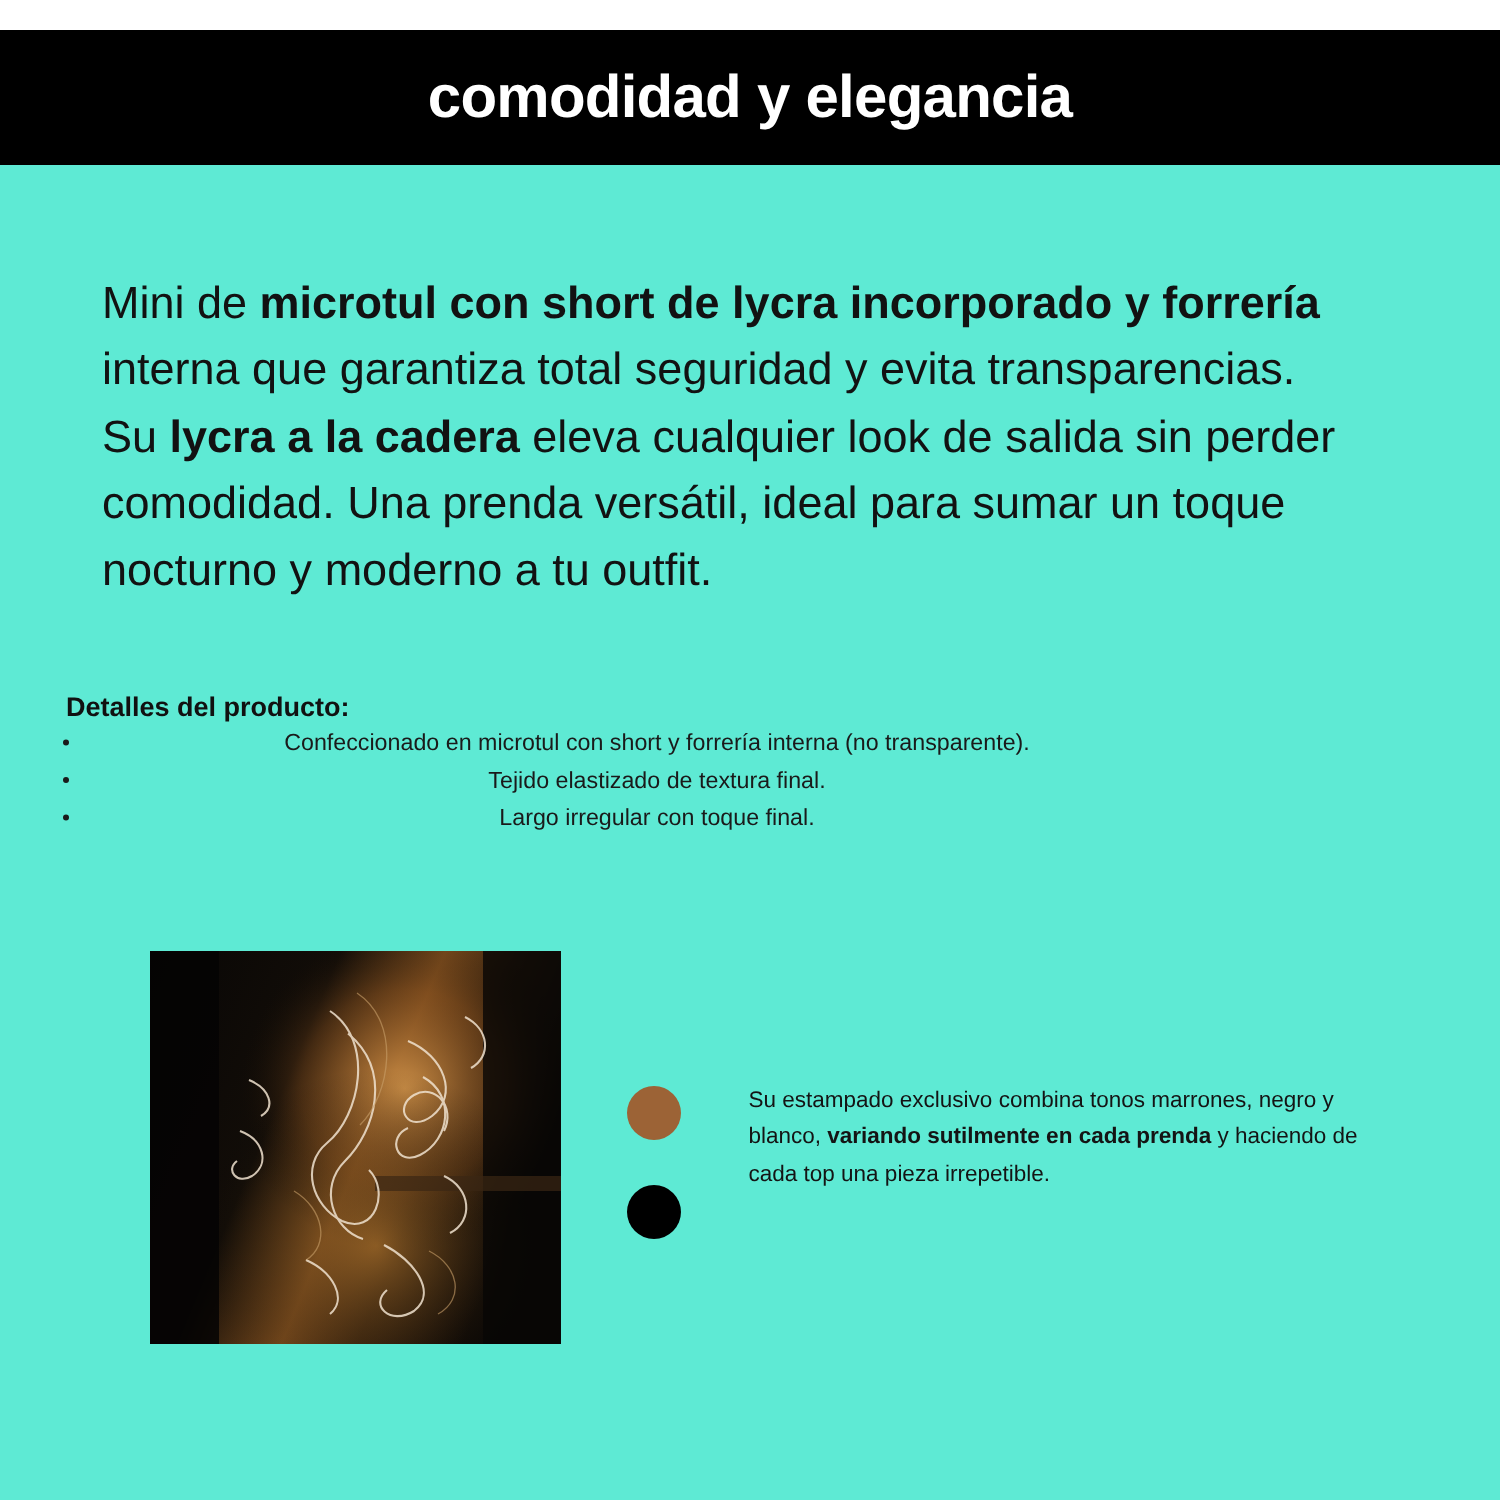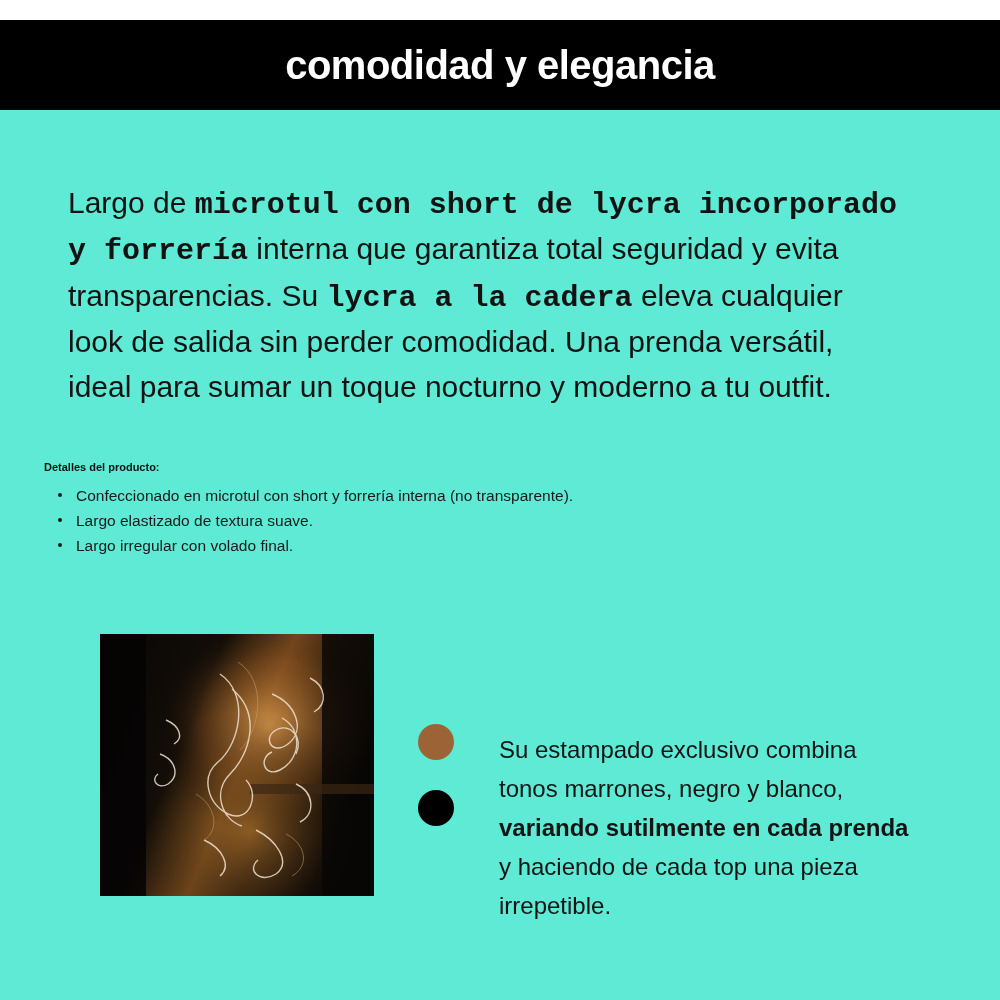--- a/index.html
+++ b/index.html
@@ -49,40 +49,40 @@
     left: 68px;
     top: 131px;
     width: 830px;
     font-size: 30px;
     line-height: 1.48;
     color: #121212;
     font-weight: 400;
   }
   .intro b {
     font-weight: bold;
-    font-family: Liberation Mono, monospace;
   }
 
   
   .details-title {
     position: absolute;
     left: 44px;
     top: 441px;
-    font-size: 11px;
+    font-size: 18px;
     font-weight: bold;
     color: #111111;
   }
   .details-list {
     position: absolute;
-    left: 44px;
+    left: 28px;
     top: 463px;
     width: 760px;
     margin: 0;
     padding: 0 0 0 28px;
     list-style: none;
+    text-align: center;
   }
   .details-list li {
     position: relative;
     font-size: 15.5px;
     line-height: 1.62;
     color: #1a1a1a;
     padding-left: 4px;
   }
   .details-list li::before {
     content: "";
@@ -120,44 +120,44 @@
     width: 36px;
     height: 36px;
     border-radius: 50%;
     margin-bottom: 30px;
   }
   .caption {
     position: absolute;
     left: 499px;
     top: 687px;
     width: 420px;
-    font-size: 24px;
+    font-size: 15px;
     line-height: 1.62;
     color: #141414;
   }
   .caption b {
     font-weight: bold;
   }
 </style>
 </head>
 <body>
 
 <div class="page">
 
   <div class="banner">
     <div class="banner-title">comodidad y elegancia</div>
   </div>
 
-  <p class="intro"><span>Largo de </span><b>microtul con short de lycra incorporado y forrería</b><span> interna que garantiza total seguridad y evita transparencias. Su </span><b>lycra a la cadera</b><span> eleva cualquier look de salida sin perder comodidad. Una prenda versátil, ideal para sumar un toque nocturno y moderno a tu outfit.</span></p>
+  <p class="intro"><span>Mini de </span><b>microtul con short de lycra incorporado y forrería</b><span> interna que garantiza total seguridad y evita transparencias. Su </span><b>lycra a la cadera</b><span> eleva cualquier look de salida sin perder comodidad. Una prenda versátil, ideal para sumar un toque nocturno y moderno a tu outfit.</span></p>
 
   <div class="details-title">Detalles del producto:</div>
   <ul class="details-list">
     <li>Confeccionado en microtul con short y forrería interna (no transparente).</li>
-    <li>Largo elastizado de textura suave.</li>
-    <li>Largo irregular con volado final.</li>
+    <li>Tejido elastizado de textura final.</li>
+    <li>Largo irregular con toque final.</li>
   </ul>
 
   <div class="photo">
     <svg width="274" height="262" viewBox="0 0 274 262">
       <defs>
         <linearGradient id="bg1" x1="0" y1="0" x2="1" y2="0.4">
           <stop offset="0%" stop-color="#080605"></stop>
           <stop offset="40%" stop-color="#120d08"></stop>
           <stop offset="62%" stop-color="#7a4b1d"></stop>
           <stop offset="78%" stop-color="#3a240f"></stop>

